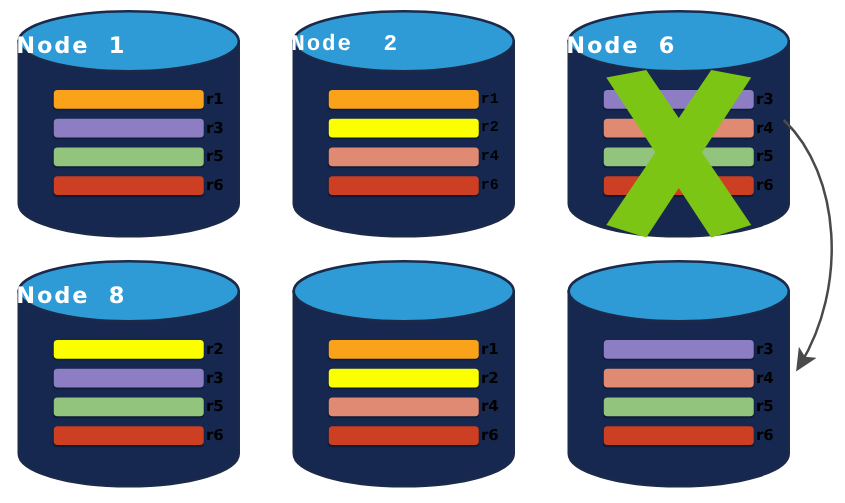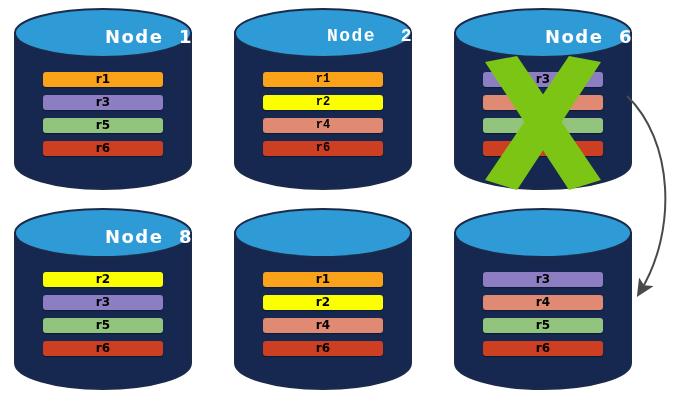--- a/index.html
+++ b/index.html
@@ -27,21 +27,21 @@
     left: 0;
     top: 0;
     width: 180px;
     height: 188px;
   }
   .node-title {
     position: absolute;
     left: 0;
     top: 18px;
     width: 180px;
-    text-align: right;
+    text-align: left;
     color: #ffffff;
     font-size: 18px;
     font-weight: bold;
     letter-spacing: 1.5px;
     white-space: pre;
     pointer-events: none;
   }
   .bars {
     position: absolute;
     left: 30px;
@@ -55,24 +55,25 @@
     border-radius: 3px;
     box-shadow: 0 1px 1px rgba(0,0,0,0.35);
   }
   .bar-label {
     position: absolute;
     left: 0;
     top: 0;
     width: 100%;
     height: 15px;
     line-height: 15px;
-    text-align: center;
+    text-align: right;
     font-size: 12px;
     font-weight: bold;
     color: #000000;
+    padding-left: 16px;
   }
   .x-mark {
     position: absolute;
     left: 28px;
     top: 48px;
     width: 124px;
     height: 136px;
     pointer-events: none;
   }
   .arrow-layer {

